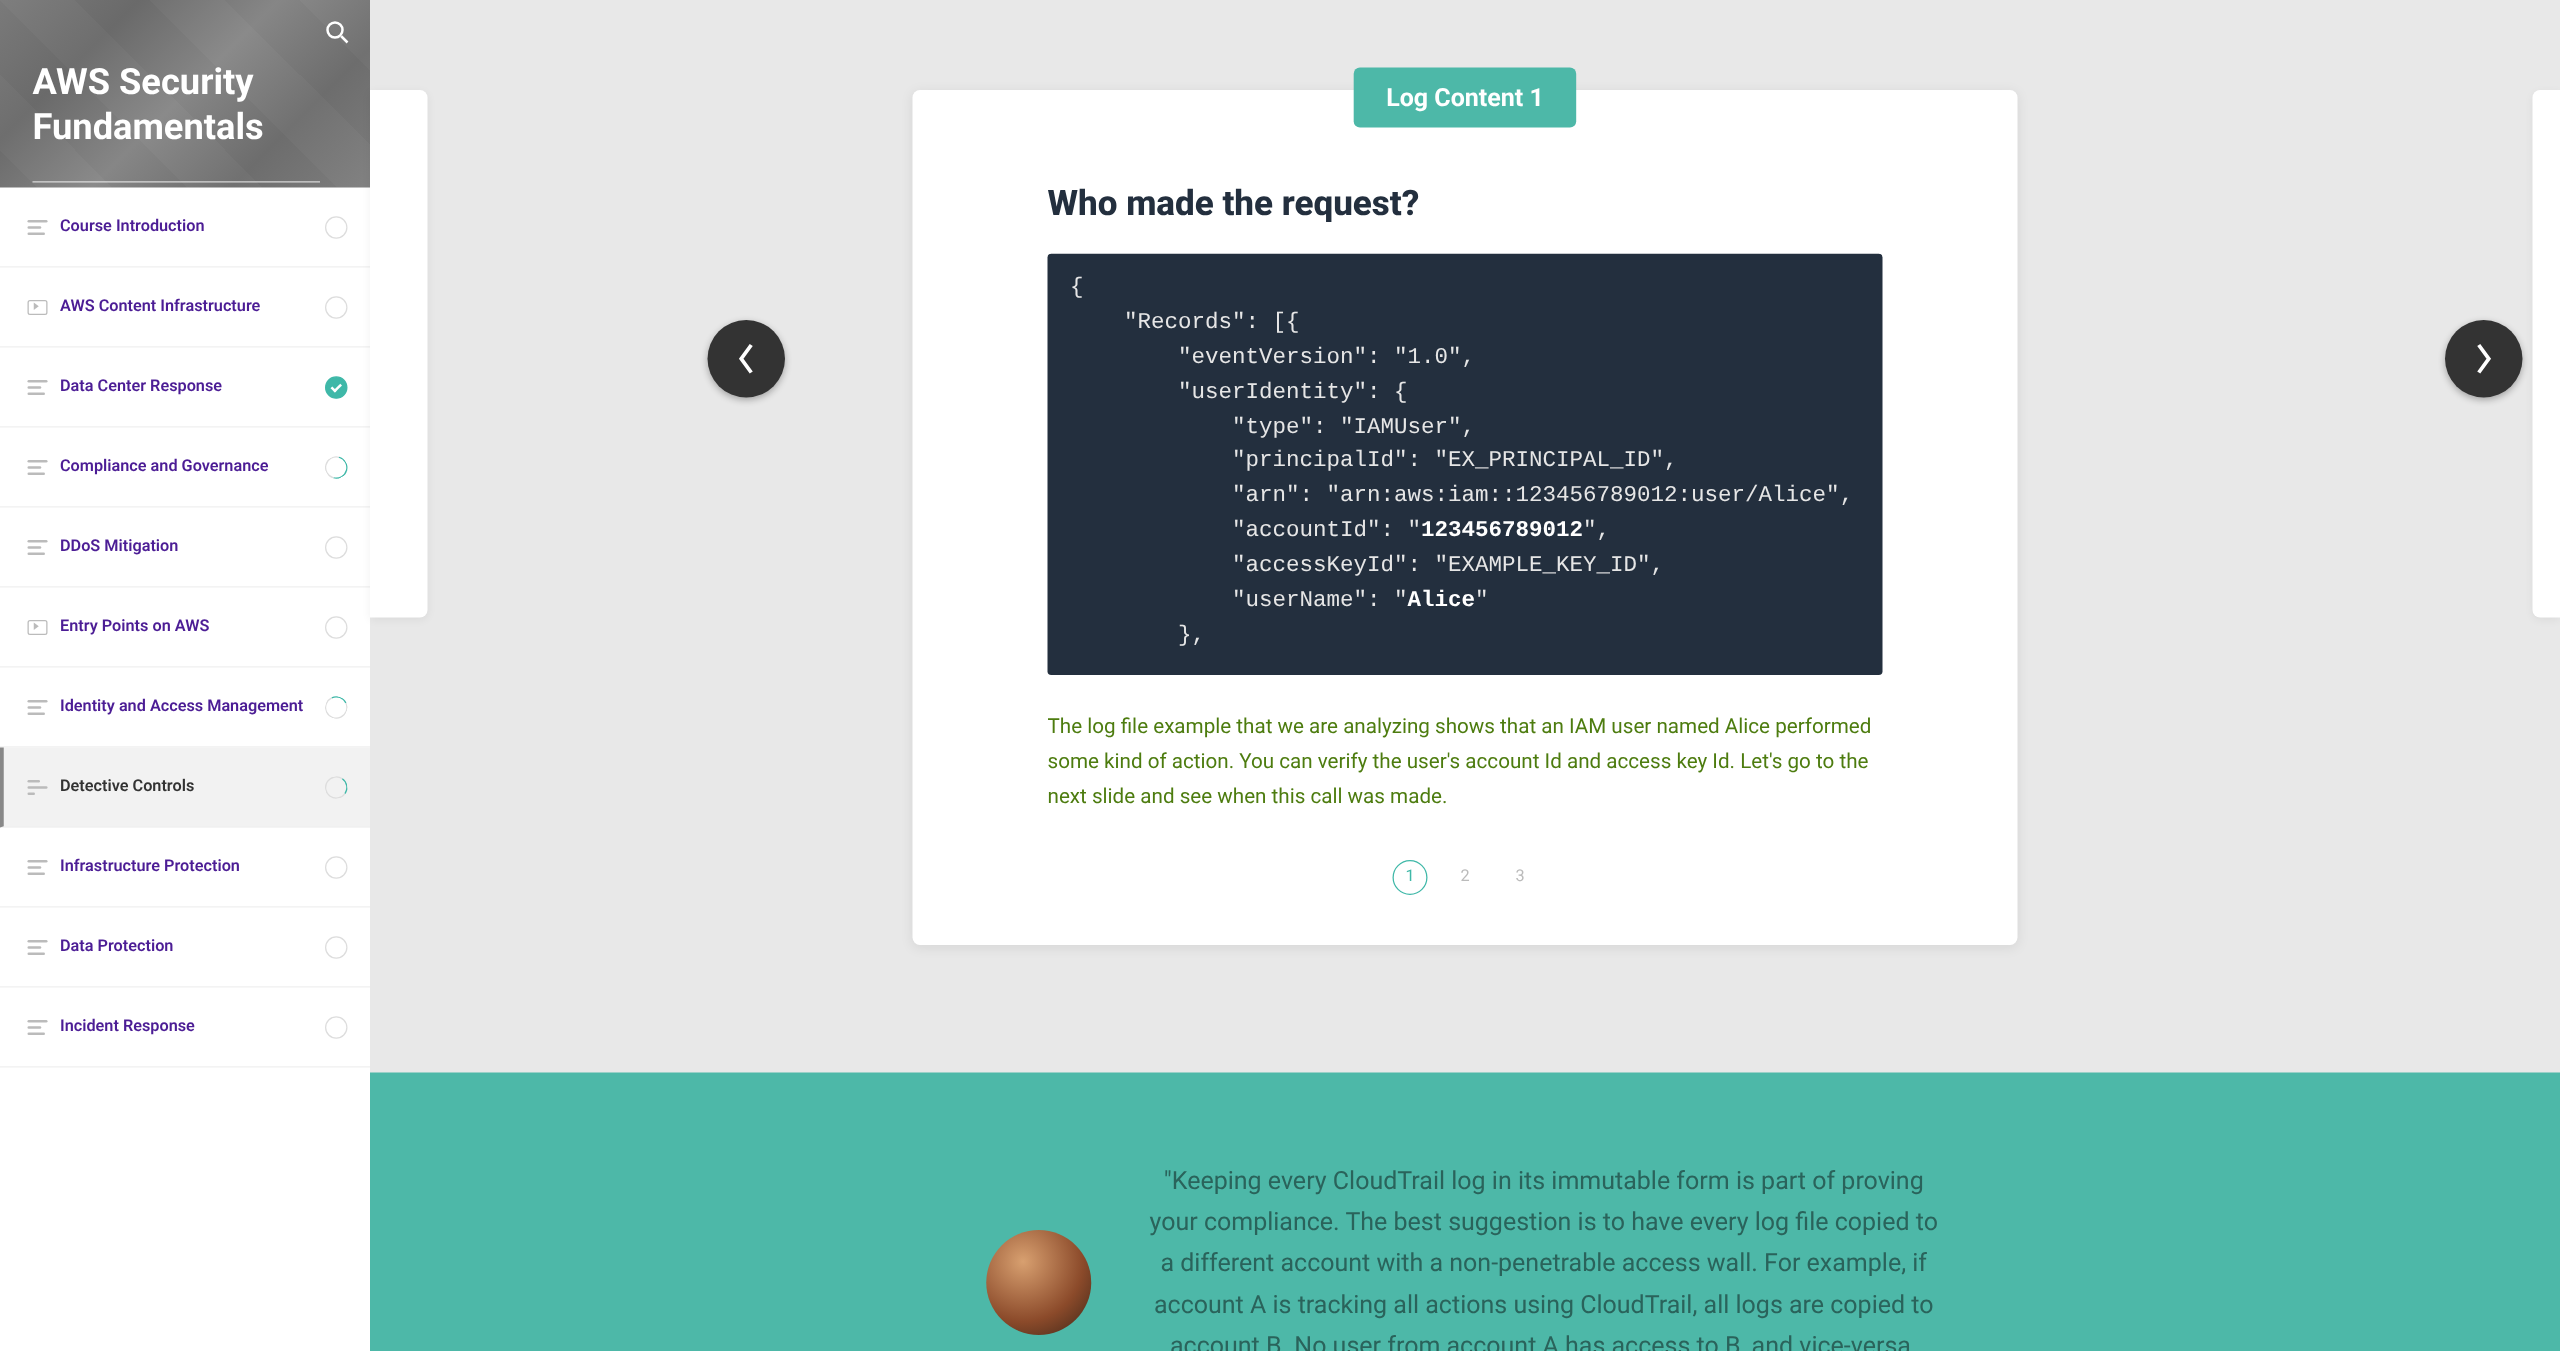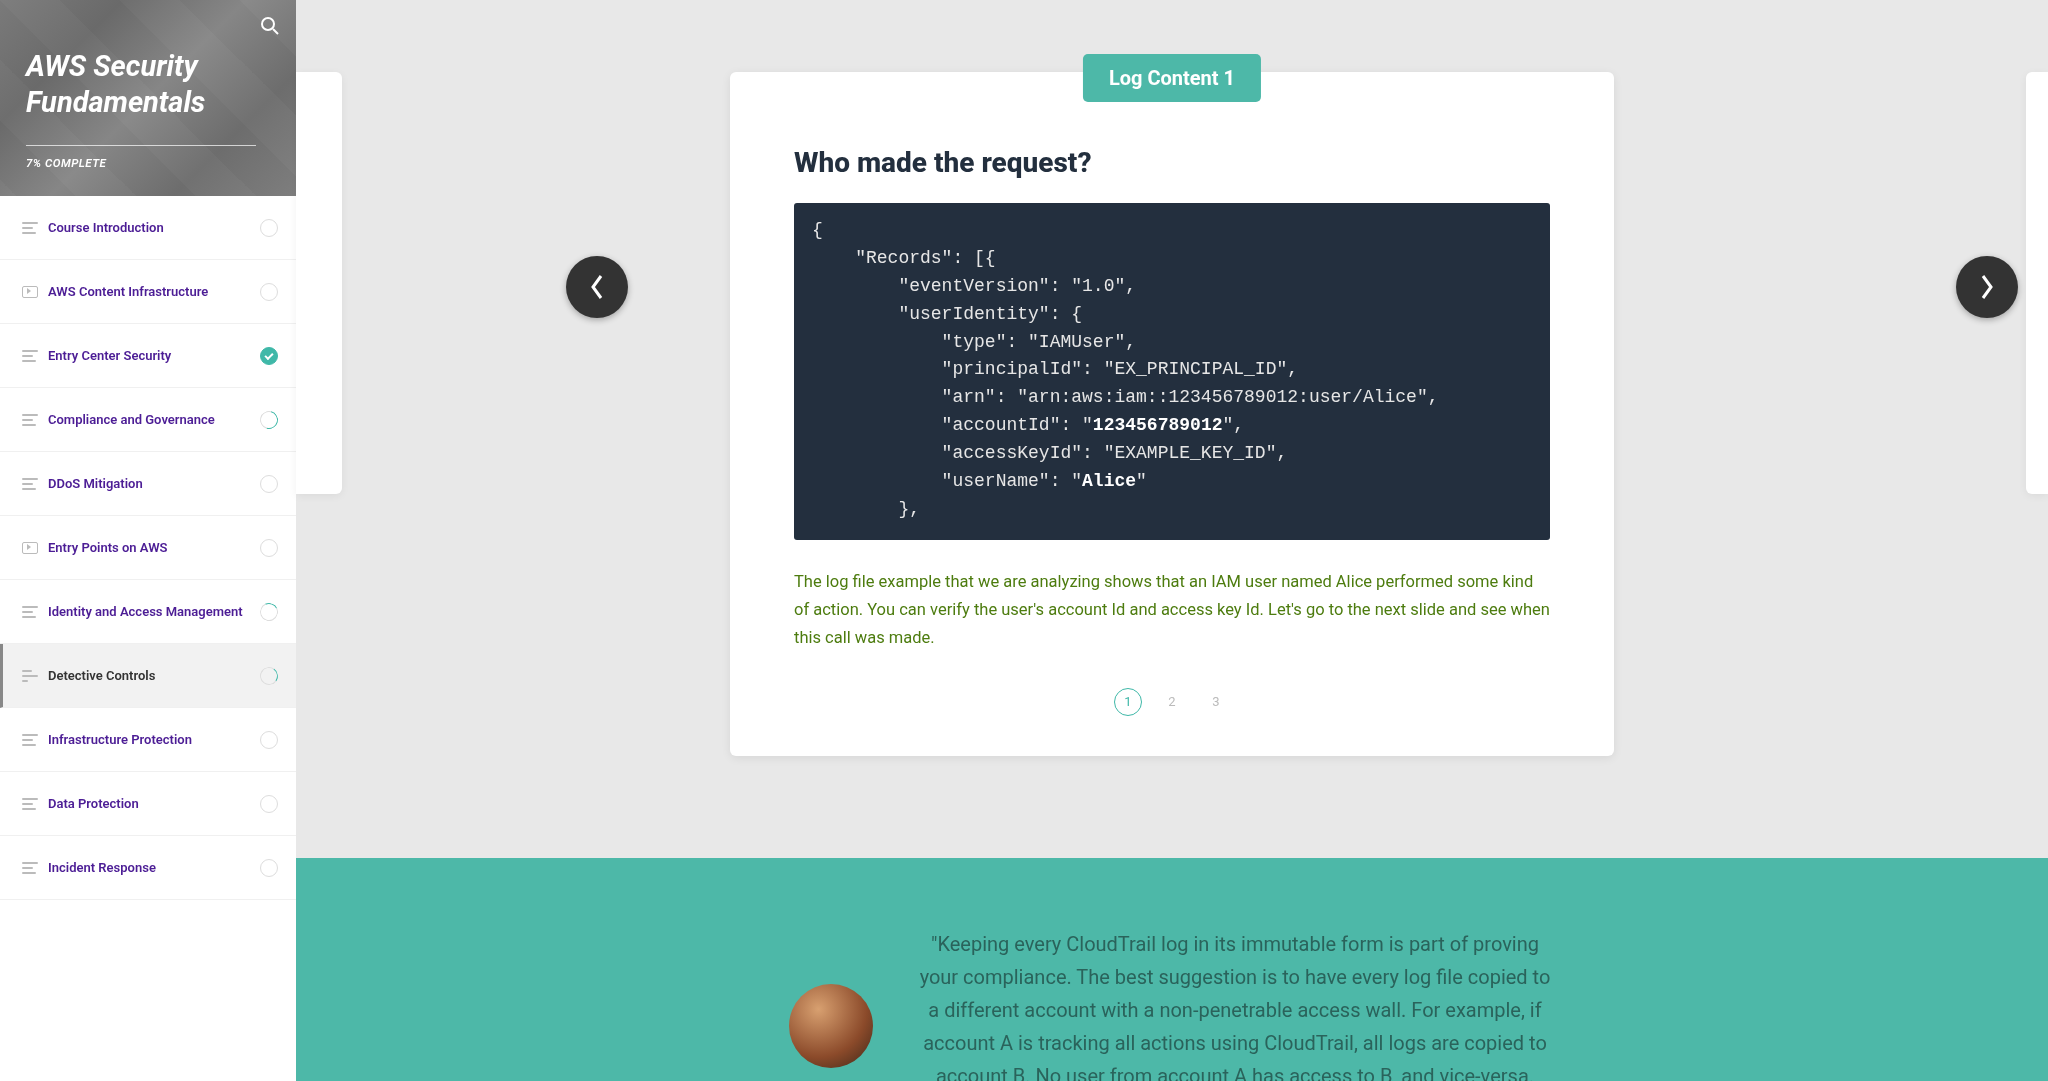--- a/index.html
+++ b/index.html
@@ -2,21 +2,21 @@
 <html><head>
 <meta charset="utf-8">
 <style>
 * { margin: 0; padding: 0; box-sizing: border-box; }
 body { font-family: -apple-system, BlinkMacSystemFont, "Segoe UI", Roboto, Helvetica, Arial, sans-serif; background: #e8e8e8; width: 2048px; height: 1081px; overflow: hidden; }
 
 .app { display: flex; height: 1081px; }
 
 
 .sidebar { width: 296px; flex-shrink: 0; background: #fff; height: 100%; overflow-y: auto; position: relative; }
-.sidebar-header { height: 196px; position: relative; color: #fff; padding: 30px 26px 36px; background: linear-gradient(135deg,#7a7a7a 0%,#6a6a6a 25%,#868686 50%,#6d6d6d 75%,#7e7e7e 100%); font-style: italic; }
+.sidebar-header { height: 150px; position: relative; color: #fff; padding: 30px 26px 36px; background: linear-gradient(135deg,#7a7a7a 0%,#6a6a6a 25%,#868686 50%,#6d6d6d 75%,#7e7e7e 100%); }
 .sidebar-header::before { content:""; position:absolute; inset:0; background:
   linear-gradient(45deg, rgba(255,255,255,0.06) 25%, transparent 25%, transparent 50%, rgba(255,255,255,0.06) 50%, rgba(255,255,255,0.06) 75%, transparent 75%);
   background-size: 120px 120px; opacity:0.5; }
 .search-ic { position:absolute; top:16px; right:16px; z-index:2; }
 .course-title { font-size: 29px; font-weight:700; line-height:1.25; position:relative; z-index:2; margin-top:18px; }
 .progress-rule { border-top:1px solid rgba(255,255,255,0.7); margin-top:24px; width:230px; position:relative; z-index:2; }
 .progress-text { font-size:11.5px; letter-spacing:0.5px; margin-top:10px; font-weight:600; position:relative; z-index:2; }
 
 .nav { padding: 0; }
 .nav-item, .nav-section { display:flex; align-items:center; padding: 0 18px 0 22px; border-bottom:1px solid #f0f0f0; font-size:13px; color:#555; position:relative; }
@@ -47,21 +47,21 @@
 .status.partial2 { border-color:#ddd; border-top-color:#3fb8a8; transform:rotate(20deg); }
 .status.partial3 { border-color:#ddd; border-right-color:#3fb8a8; transform:rotate(-10deg); }
 
 .caret { width:0; height:0; border-left:4px solid transparent; border-right:4px solid transparent; border-top:5px solid #666; margin-right:10px; }
 
 
 .main { flex:1; position:relative; background:#e8e8e8; }
 .peek-left { position:absolute; left:0; top:72px; width:46px; height:422px; background:#fff; border-radius:0 6px 6px 0; box-shadow:0 2px 8px rgba(0,0,0,0.06);}
 .peek-right { position:absolute; right:0; top:72px; width:22px; height:422px; background:#fff; border-radius:6px 0 0 6px; box-shadow:0 2px 8px rgba(0,0,0,0.06);}
 
-.card { position:absolute; left:50%; transform:translateX(-50%); top:72px; width:884px; background:#fff; border-radius:6px; box-shadow:0 2px 10px rgba(0,0,0,0.08); padding:74px 64px 40px; }
+.card { position:absolute; left:50%; transform:translateX(-50%); top:72px; width:884px; background:#fff; border-radius:6px; box-shadow:0 2px 10px rgba(0,0,0,0.08); padding:74px 108px 40px; }
 .tag { position:absolute; top:-18px; left:50%; transform:translateX(-50%); background:#4db8a8; color:#fff; font-weight:700; font-size:20px; padding:12px 26px; border-radius:5px; }
 .card h2 { font-size:28px; font-weight:800; color:#232f3e; margin-bottom:24px; }
 .code { background:#232f3e; color:#e6e6e6; padding:14px 18px 16px; border-radius:3px; font-family:"Courier New",monospace; font-size:18px; line-height:1.55; white-space:pre; margin-bottom:28px; overflow:hidden; }
 .code .bold { font-weight:700; color:#fff; }
 .card p { font-size:16.5px; line-height:1.7; color:#4d7c0f; }
 .pager { display:flex; justify-content:center; gap:16px; margin-top:36px; align-items:center; }
 .pg { width:28px; height:28px; border-radius:50%; display:flex; align-items:center; justify-content:center; font-size:13px; color:#bbb; cursor:pointer; }
 .pg.active { border:1.5px solid #3fb8a8; color:#3fb8a8; }
 
 .arrow { position:absolute; top:256px; width:62px; height:62px; border-radius:50%; background:#333; color:#fff; display:flex; align-items:center; justify-content:center; cursor:pointer; font-size:26px; box-shadow:0 2px 6px rgba(0,0,0,0.3); }
@@ -104,21 +104,21 @@
           <span class="vid-ic"></span>
           <span class="nav-label">AWS Content Infrastructure</span>
           <span class="status "></span>
         </div>
         <div class="nav-item">
           <span class="lines-ic">
             <span></span>
             <span></span>
             <span></span>
           </span>
-          <span class="nav-label">Entry Center Security</span>
+          <span class="nav-label">Data Center Response</span>
           <span class="status done"></span>
         </div>
         <div class="nav-item">
           <span class="lines-ic">
             <span></span>
             <span></span>
             <span></span>
           </span>
           <span class="nav-label">Compliance and Governance</span>
           <span class="status partial"></span>

